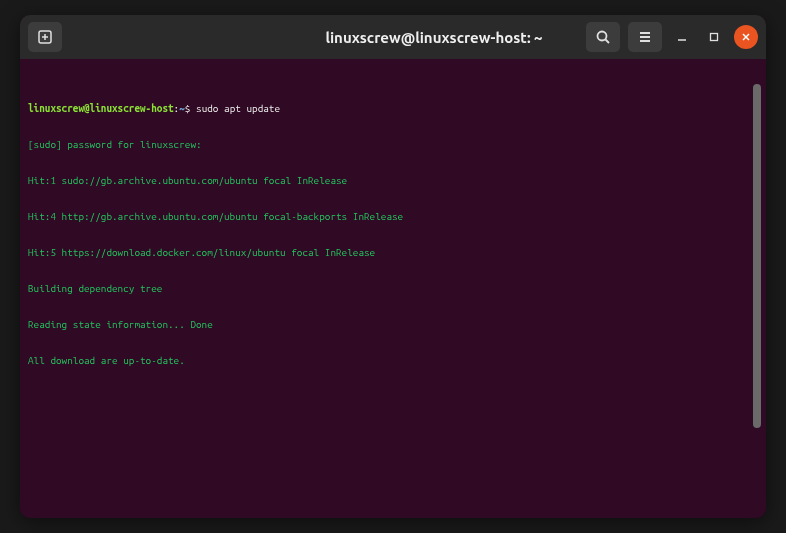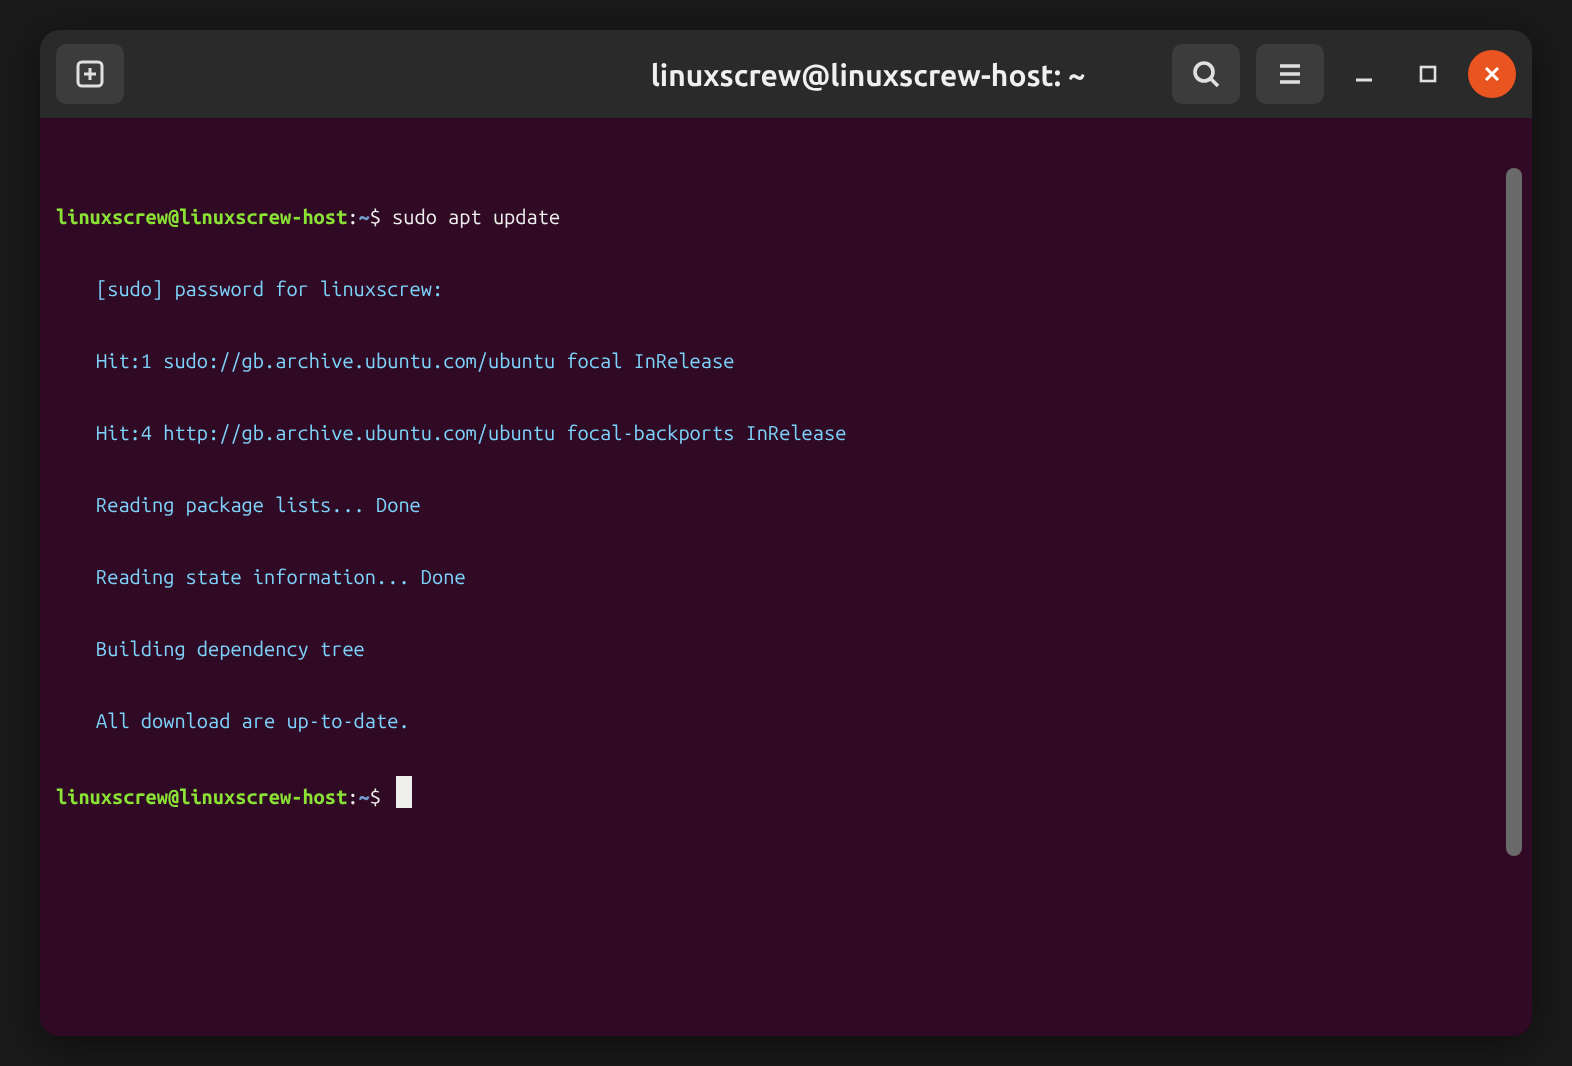--- a/index.html
+++ b/index.html
@@ -113,21 +113,21 @@
       border-radius: 4px;
       position: absolute;
       top: 2px;
       right: 1px;
     }
     .prompt-user { color: #8ae234; font-weight: bold; }
     .prompt-colon { color: #eeeeec; }
     .prompt-path { color: #729fcf; font-weight: bold; }
     .prompt-dollar { color: #eeeeec; }
     .cmd { color: #eeeeec; }
-    .out { color: #7dd3fc; margin-left: 20px; }
+    .out { color: #22c55e; }
     .cursor {
       display: inline-block;
       width: 8px;
       height: 16px;
       background: #eeeeec;
       vertical-align: text-bottom;
       margin-left: 2px;
     }
     .line { display: block; }
   </style>
@@ -178,23 +178,22 @@
       </div>
     </div>
   </div>
 
   <div class="terminal-body">
     <div class="terminal-content">
 <span class="line"><span class="prompt-user">linuxscrew@linuxscrew-host</span><span class="prompt-colon">:</span><span class="prompt-path">~</span><span class="prompt-dollar">$</span> <span class="cmd">sudo apt update</span></span>
 <span class="line out">[sudo] password for linuxscrew:</span>
 <span class="line out">Hit:1 sudo://gb.archive.ubuntu.com/ubuntu focal InRelease</span>
 <span class="line out">Hit:4 http://gb.archive.ubuntu.com/ubuntu focal-backports InRelease</span>
-<span class="line out">Reading package lists... Done</span>
+<span class="line out">Hit:5 https://download.docker.com/linux/ubuntu focal InRelease</span>
+<span class="line out">Building dependency tree</span>
 <span class="line out">Reading state information... Done</span>
-<span class="line out">Building dependency tree</span>
 <span class="line out">All download are up-to-date.</span>
-<span class="line"><span class="prompt-user">linuxscrew@linuxscrew-host</span><span class="prompt-colon">:</span><span class="prompt-path">~</span><span class="prompt-dollar">$</span> <span class="cursor"></span></span>
 </div>
     <div class="scrollbar-track">
       <div class="scrollbar-thumb"></div>
     </div>
   </div>
 </div>
 
 </body></html>

